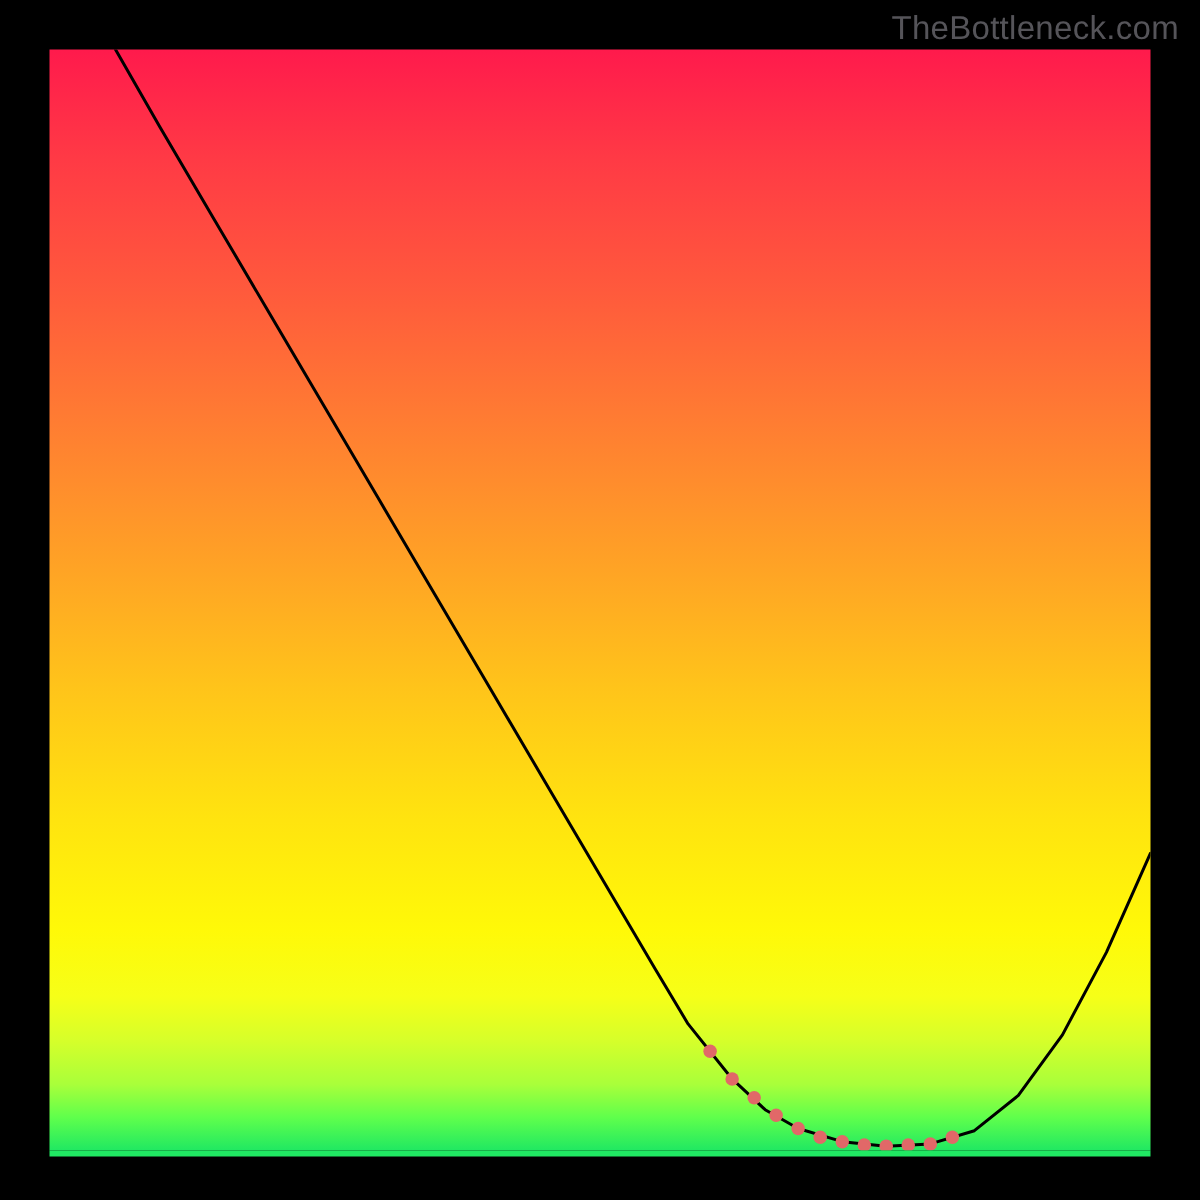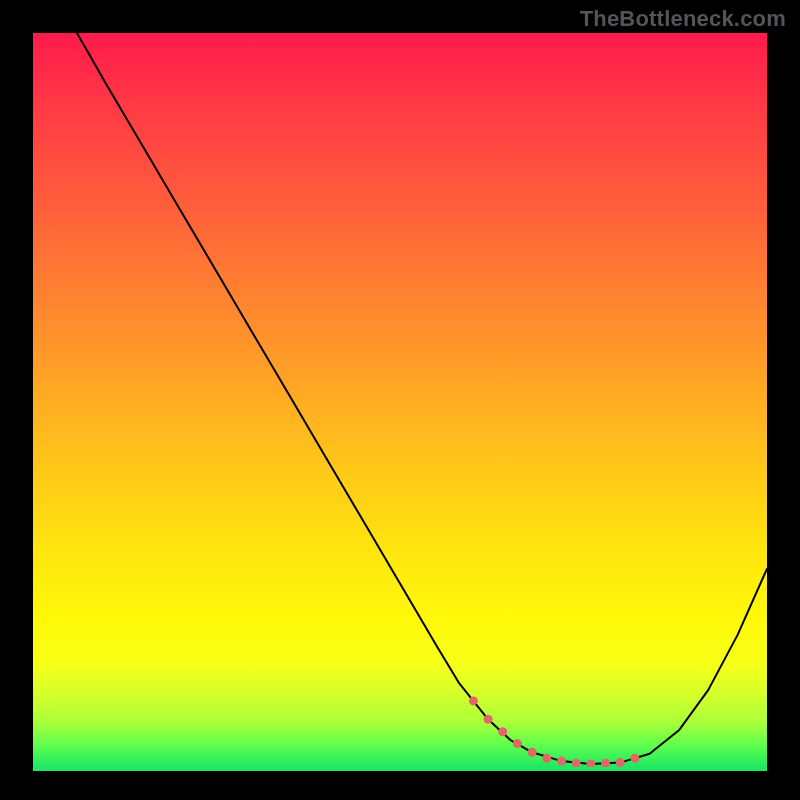--- a/index.html
+++ b/index.html
@@ -15,21 +15,21 @@
     width: 800px;
     height: 800px;
     background: #000;
   }
   .watermark {
     position: absolute;
     top: 6px;
     right: 14px;
     color: #555459;
     font-size: 22px;
-    font-weight: 700;
+    font-weight: 400;
     letter-spacing: 0.2px;
     z-index: 10;
   }
   .plot-outer {
     position: absolute;
     left: 33px;
     top: 33px;
     width: 734px;
     height: 734px;
     background: #000;

